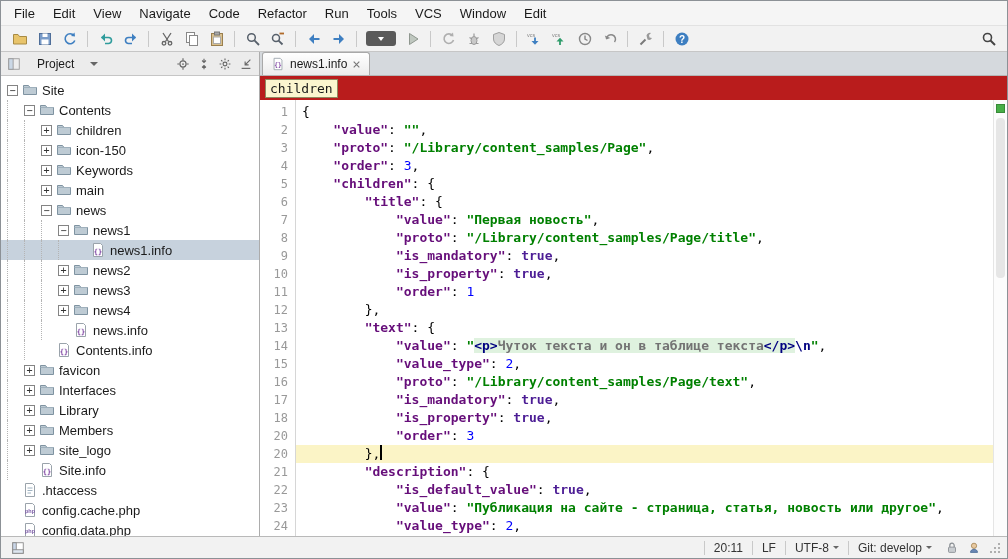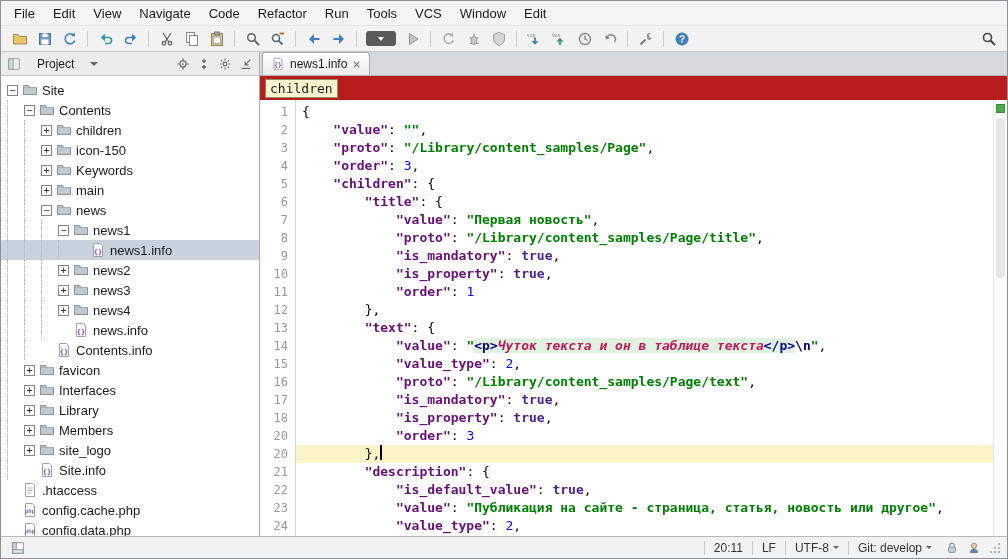--- a/index.html
+++ b/index.html
@@ -76,21 +76,21 @@
           overflow:hidden; padding-top:3px; }
   .code-line { height:18px; padding-left:6px; }
   .code-line.current { background:#FBF4C6; }
 
   .tk-key { color:#660E7A; font-weight:bold; }
   .tk-p   { color:#000; }
   .tk-str { color:#008000; font-weight:bold; }
   .tk-num { color:#0000FF; }
   .tk-kw  { color:#4c1d95; font-weight:bold; }
   .tk-tag { color:#000080; font-weight:bold; background:#DFF2DF; }
-  .tk-istr{ color:#be185d; font-weight:bold; background:#DFF2DF;font-style:italic; }
+  .tk-istr{ color:#737373; font-weight:bold; background:#DFF2DF; }
   .tk-esc { color:#000080; font-weight:bold; }
   .caret  { display:inline-block; width:1.5px; height:15px; background:#000; vertical-align:-2px; }
 
   .scrollcol { width:14px; flex:none; background:#FCFCFC; border-left:1px solid #E5E5E5; position:relative; }
   .ind-ok { position:absolute; top:4px; left:2px; width:9px; height:9px; background:#47AE47; border:1px solid #378A37; }
   .thumb { position:absolute; top:18px; left:2px; width:9px; height:160px; background:#E6E6E6; border-radius:4px; }
 
   
   .statusbar { height:22px; flex:none; background:#F2F2F2; border-top:1px solid #B9B9B9;
                display:flex; align-items:center; padding:0 6px; font-size:12px; color:#333;text-align:right; }

